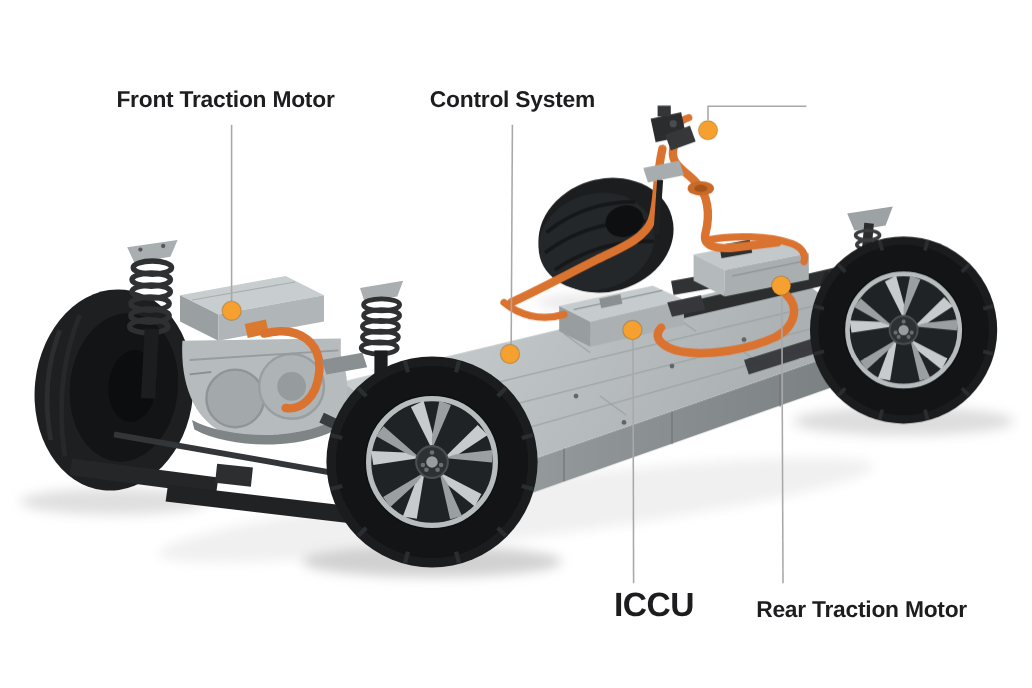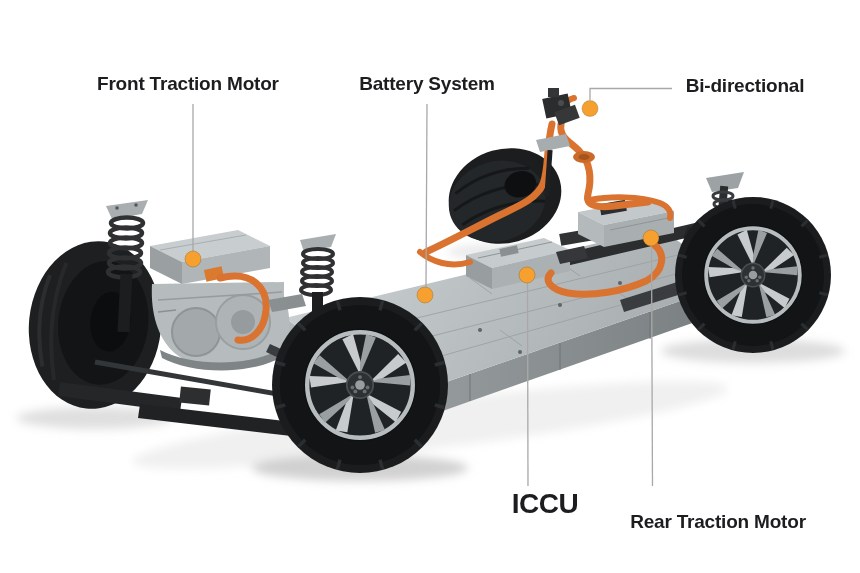--- a/index.html
+++ b/index.html
@@ -18,21 +18,21 @@
   .stage svg{position:absolute;left:0;top:0;}
   .label{
     position:absolute;color:var(--label-color);font-weight:700;
     letter-spacing:-0.2px;line-height:23px;font-size:19px;
   }
   .center{text-align:center;}
   .label-front{left:97px;top:72px;width:200px;}
   .label-battery{left:327px;top:72px;width:200px;}
   .label-plug{left:645px;top:74px;width:200px;line-height:24px;}
   .label-iccu{left:485px;top:492px;width:120px;font-size:28px;letter-spacing:-0.5px;}
-  .label-rear{left:608px;top:497px;width:220px;margin-top:13px;}
+  .label-rear{left:608px;top:497px;width:220px;}
   .footnote{
     position:absolute;left:343px;top:519px;white-space:nowrap;
     color:#2a2a2a;font-weight:600;font-size:10.5px;letter-spacing:-0.1px;
   }
   .leader{stroke:var(--leader-gray);stroke-width:1.3;fill:none;}
   .dot{fill:var(--accent-orange);stroke:rgba(90,60,20,0.25);stroke-width:1;}
   .cable{stroke:var(--cable-orange);fill:none;stroke-linecap:round;}
 </style>
 </head>
 <body>
@@ -267,23 +267,22 @@
       <circle class="dot" cx="193" cy="259" r="8"></circle>
       <circle class="dot" cx="425" cy="295" r="8"></circle>
       <circle class="dot" cx="590" cy="108.5" r="8"></circle>
       <circle class="dot" cx="527" cy="275" r="8"></circle>
       <circle class="dot" cx="651" cy="238" r="8"></circle>
     </g>
   </svg>
 
   <div class="label label-front">Front Traction Motor</div>
 
-  <div class="label label-battery center">Battery System</div>
+  <div class="label label-battery center">Control System</div>
 
   <div class="label label-plug center">
-    <div>Bi-directional</div>
   </div>
 
   <div class="label label-iccu center">ICCU</div>
 
   <div class="label label-rear center">Rear Traction Motor</div>
 
 </div>
 
 </body></html>

